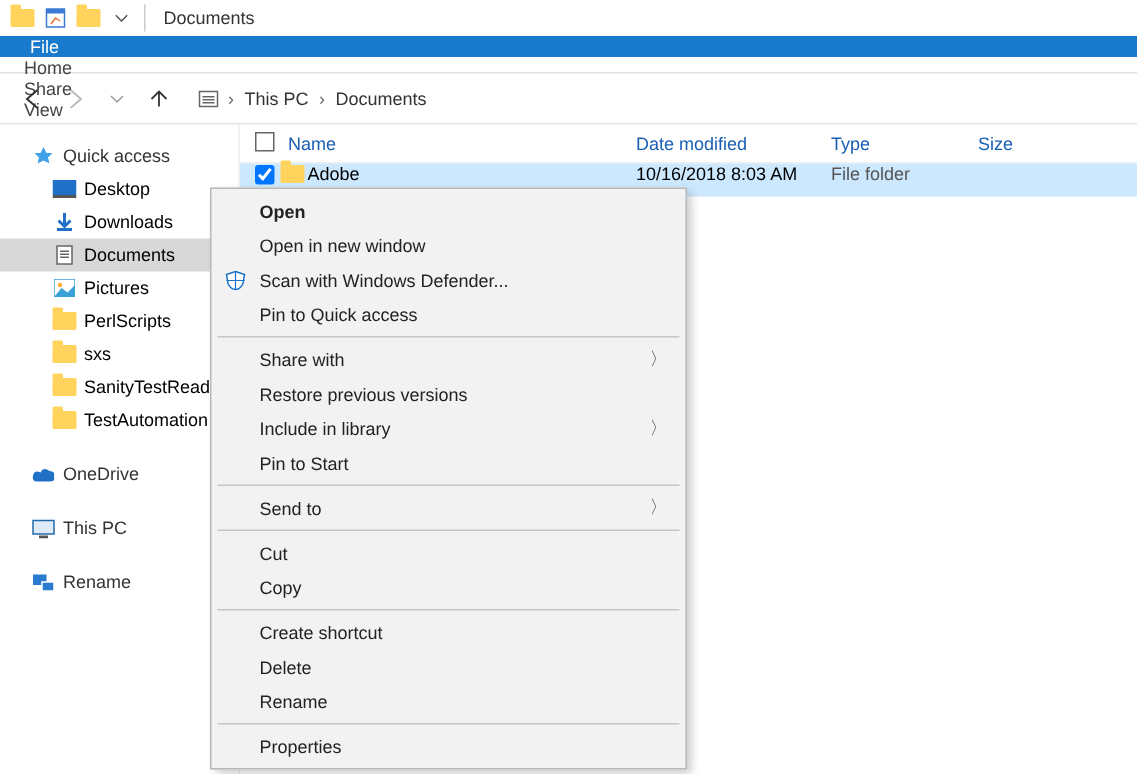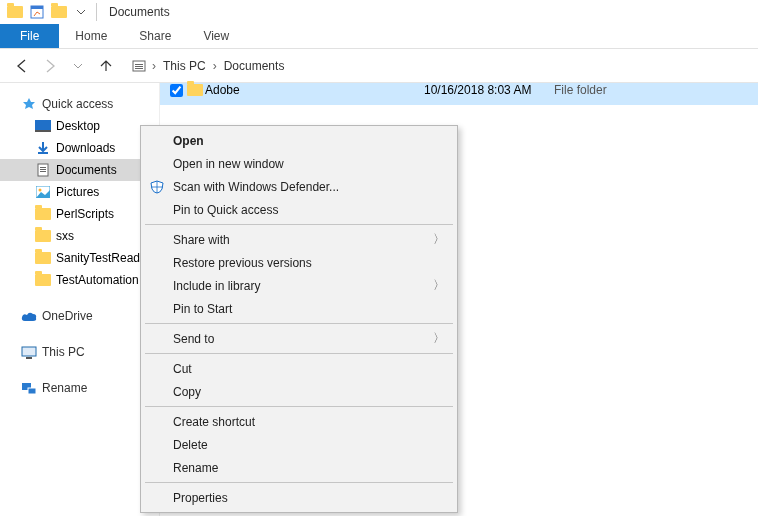--- a/index.html
+++ b/index.html
@@ -3,21 +3,21 @@
 <meta charset="utf-8">
 <style>
 * { margin:0; padding:0; box-sizing:border-box; font-family:"Segoe UI",Tahoma,sans-serif; font-size:12px; }
 body { width:758px; height:516px; background:#fff; overflow:hidden; position:relative; }
 .titlebar { height:24px; display:flex; align-items:center; padding:0 4px; }
 .tb-icon { width:16px; height:16px; margin:0 3px; display:flex; align-items:center; justify-content:center; }
 .qat-sep { width:1px; height:18px; background:#ccc; margin:0 4px; }
 .tb-title { margin-left:8px; color:#333; }
 .folder-glyph { width:16px; height:12px; background:#ffd35c; border-radius:1px; position:relative; }
 .folder-glyph::before { content:""; position:absolute; top:-3px; left:0; width:7px; height:3px; background:#ffd35c; border-radius:1px 1px 0 0; }
-.ribbon { height:25px; display:flex; align-items:stretch; border-bottom:1px solid #e1e1e1; }
+.ribbon { height:25px; display:flex; align-items:stretch; border-bottom:1px solid #e1e1e1;flex-direction:column; }
 .ribbon-tab { padding:0 16px; display:flex; align-items:center; color:#444; cursor:default; }
 .ribbon-tab.file { background:#1979ca; color:#fff; padding:0 20px; }
 .navbar { height:34px; display:flex; align-items:center; padding:0 8px; border-bottom:1px solid #e5e5e5; }
 .nav-btn { width:24px; height:24px; display:flex; align-items:center; justify-content:center; color:#888; margin:0 2px; }
 .nav-btn.active { color:#333; }
 .addr { margin-left:8px; display:flex; align-items:center; flex:0 0 auto; }
 .addr-seg { padding:0 5px; color:#333; display:flex; align-items:center; }
 .addr-chev { color:#666; margin:0 2px; }
 .content { display:flex; height:calc(100% - 83px); }
 .sidebar { width:160px; padding:10px 0 0 0; border-right:1px solid #eee; }
@@ -218,20 +218,27 @@
           <svg width="16" height="13">
             <rect x="1" y="1" width="9" height="7" fill="#2a7bcf"></rect>
             <rect x="7" y="6" width="8" height="6" fill="#2a7bcf" stroke="#fff"></rect>
           </svg>
         </span>
         <span class="hd">Rename</span>
       </div>
   </div>
 
   <div class="main">
+    <div class="columns">
+      <div class="col-check"><span class="chk"></span></div>
+      <div class="col-name">Name</div>
+      <div class="col-date">Date modified</div>
+      <div class="col-type">Type</div>
+      <div class="col-size">Size</div>
+    </div>
     <div class="row">
       <div class="cell-name">
         <input type="checkbox" checked="" style="">
         <span class="ico" style="width:18px;display:flex;align-items:center;">
             <div class="folder-glyph"></div>
           </span>
         <span>Adobe</span>
       </div>
       <div class="cell-date">10/16/2018 8:03 AM</div>
       <div class="cell-type">File folder</div>

